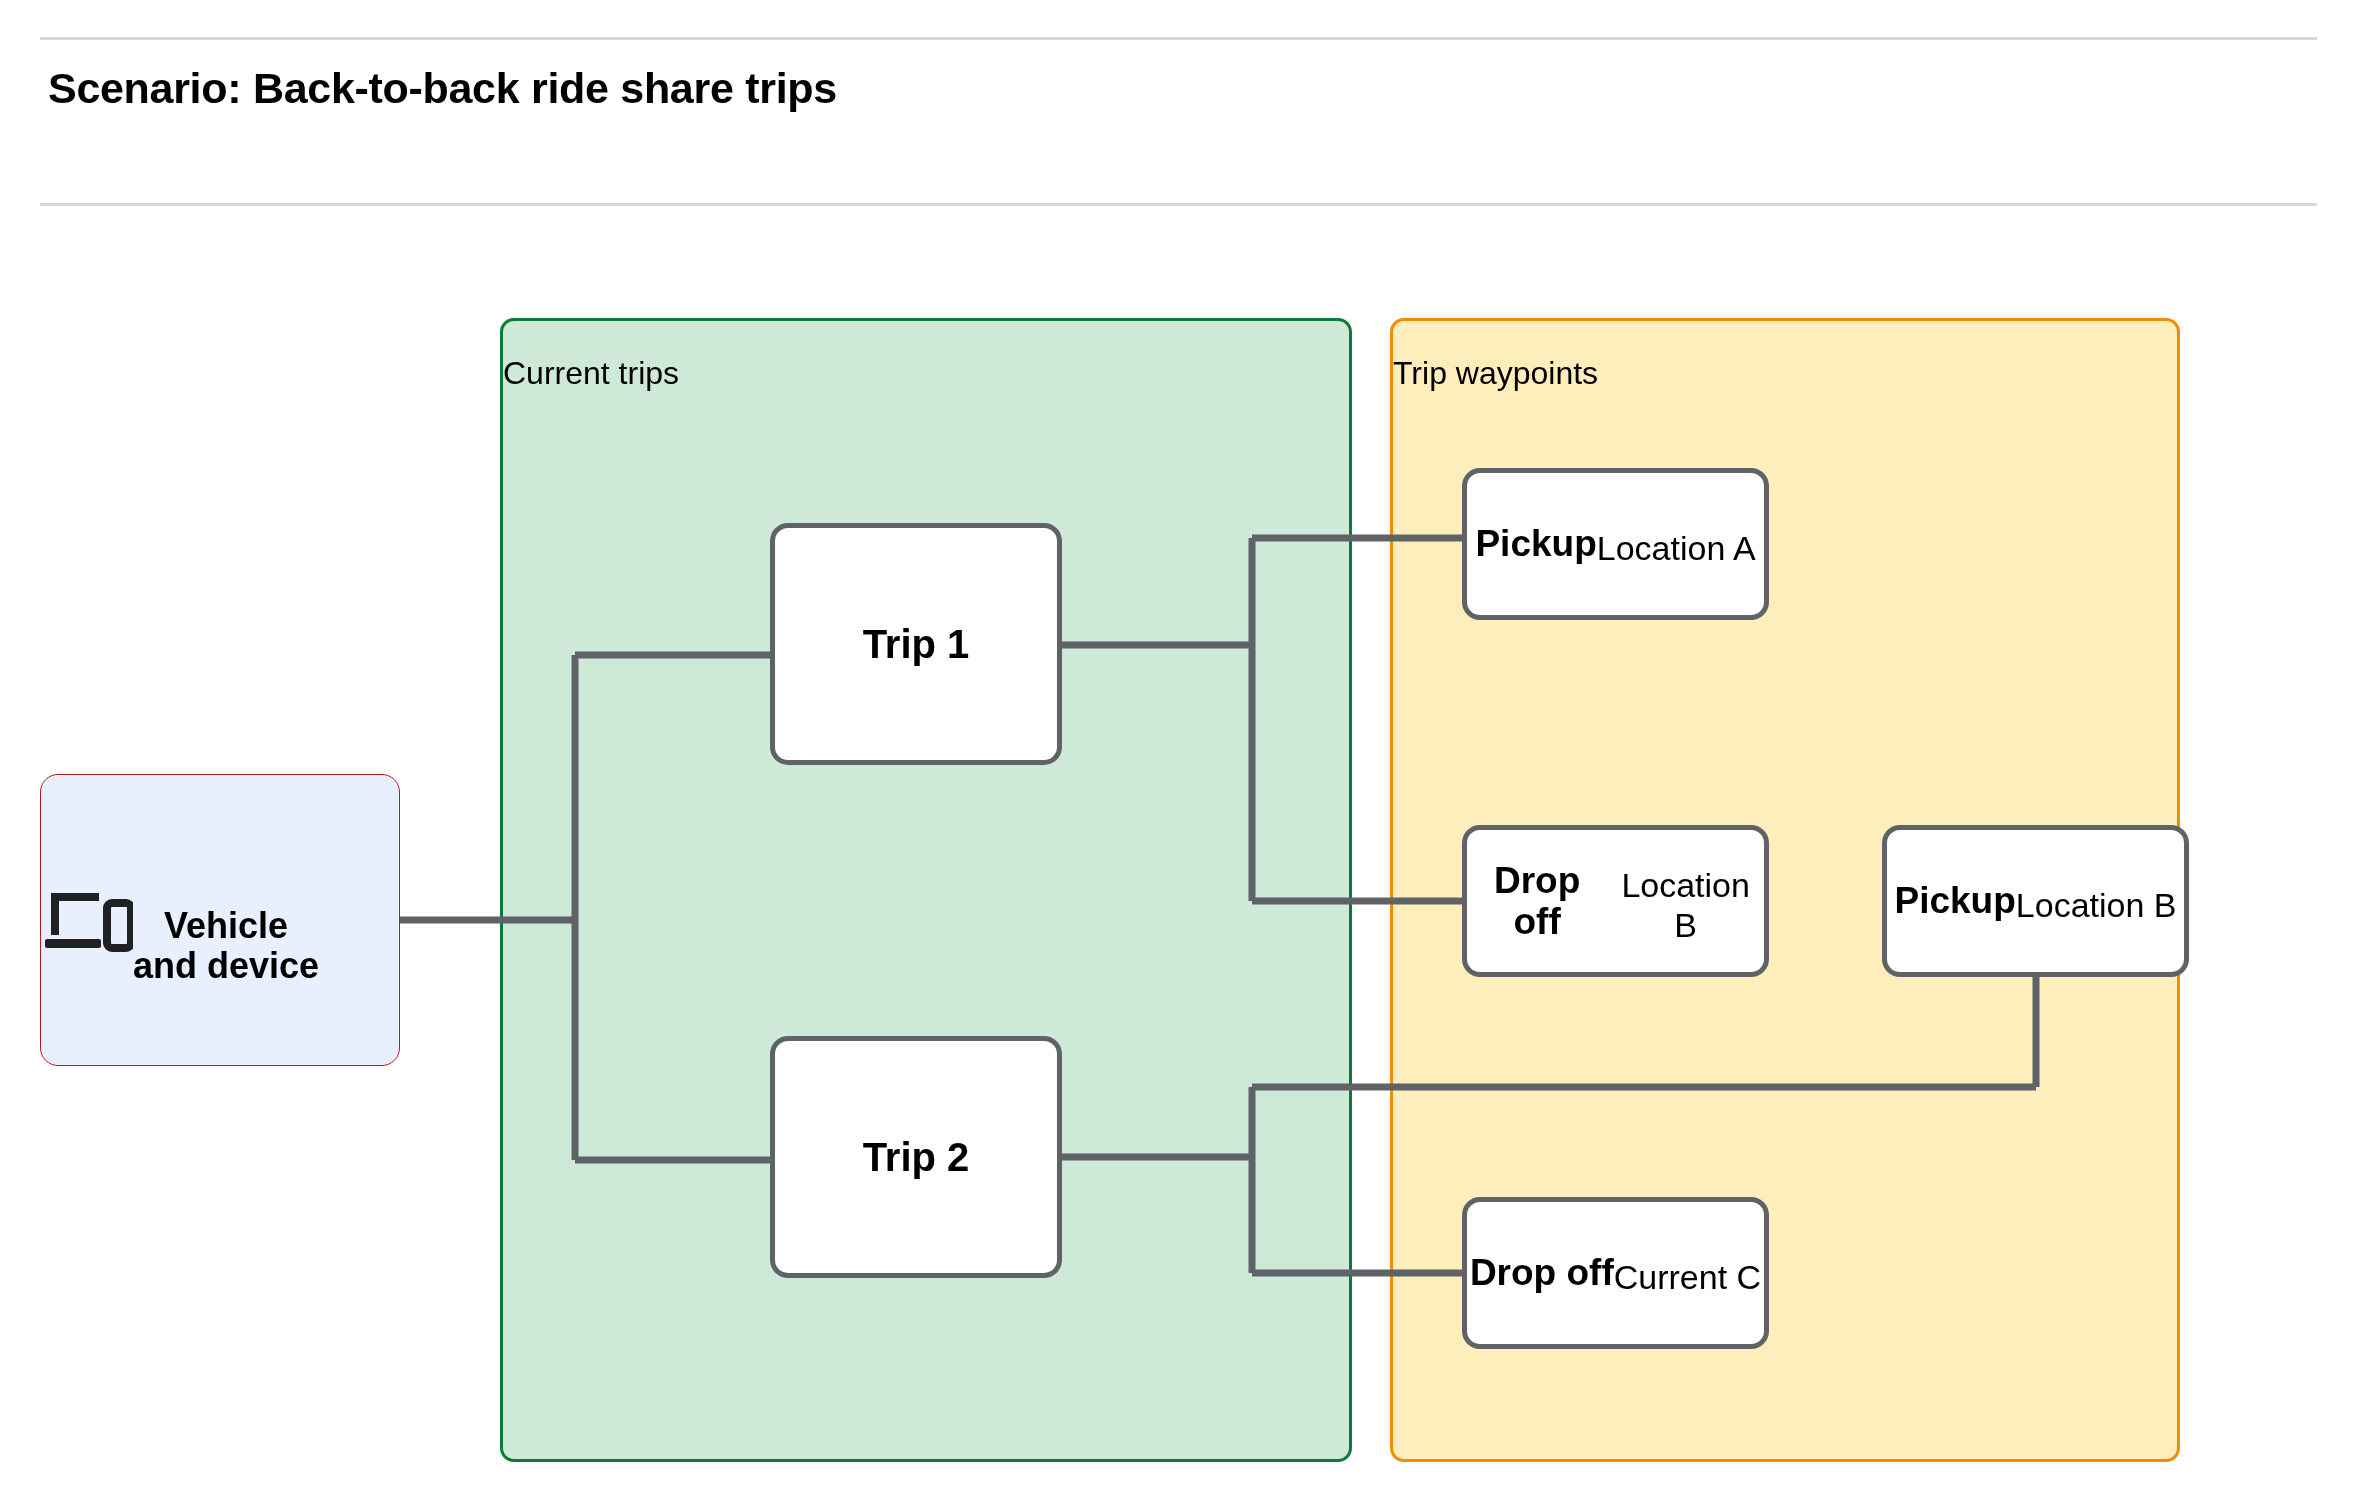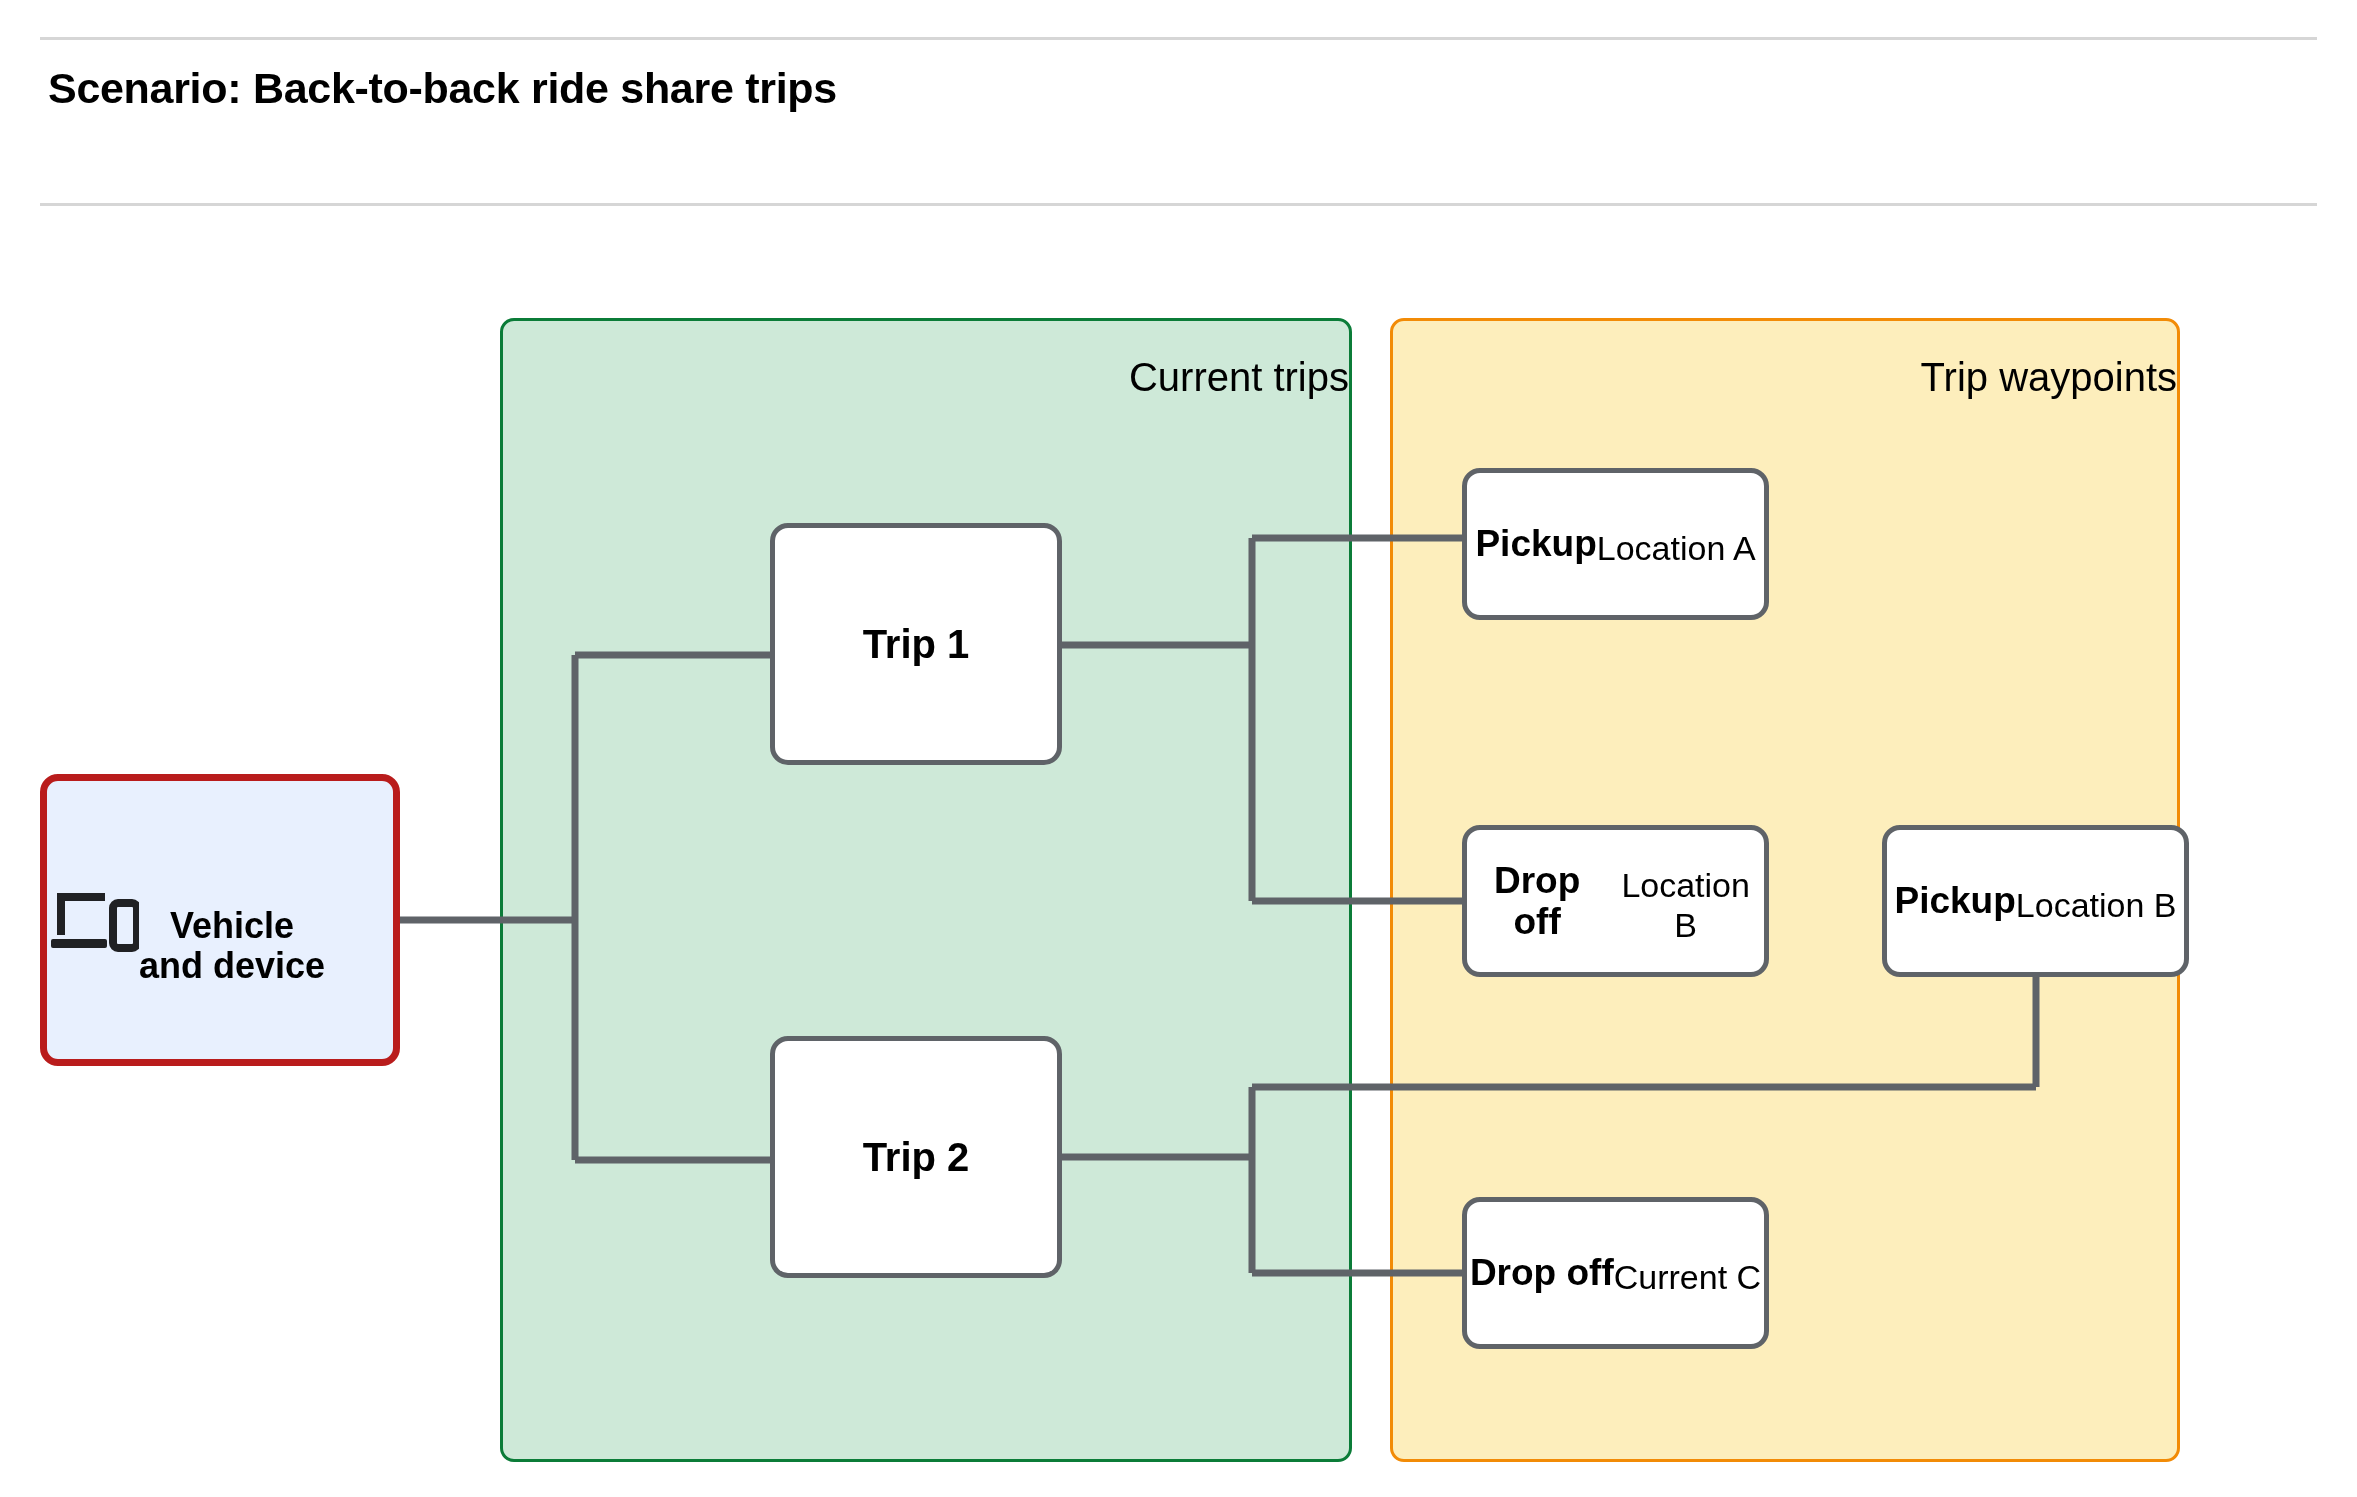--- a/index.html
+++ b/index.html
@@ -84,22 +84,22 @@
     width: 790px;
     height: 1144px;
     background: #fdeebc;
     border: 3px solid #f28b07;
   }
   .group-title {
     position: absolute;
     top: 34px;
     left: 0;
     width: 100%;
-    text-align: right;
-    font-size: 40px;
+    text-align: left;
+    font-size: 32px;
     font-weight: normal;
     color: #000000;
   }
 
   
   #connectors {
     position: absolute;
     left: 0;
     top: 0;
     width: 2357px;
@@ -138,21 +138,21 @@
     font-size: 40px;
   }
 
   
   #node-vehicle {
     left: 40px;
     top: 774px;
     width: 360px;
     height: 292px;
     background: #e8f0fe;
-    border: 7px solid #b91c1c;
+    border: 1px solid #b91c1c;
     border-radius: 18px;
     justify-content: flex-start;
     padding-top: 52px;
   }
   #vehicle-icon {
     width: 92px;
     height: 72px;
     margin-bottom: 46px;
   }
   #node-vehicle .node-title {

